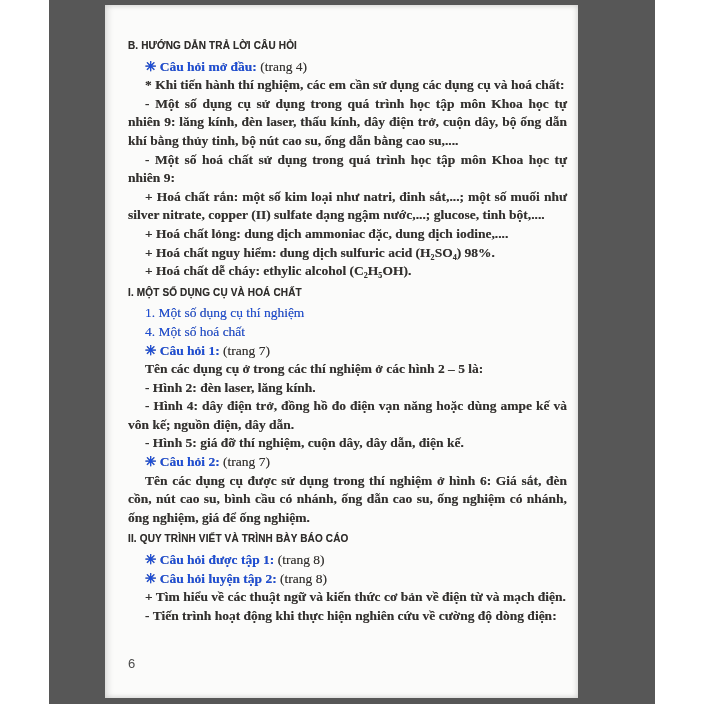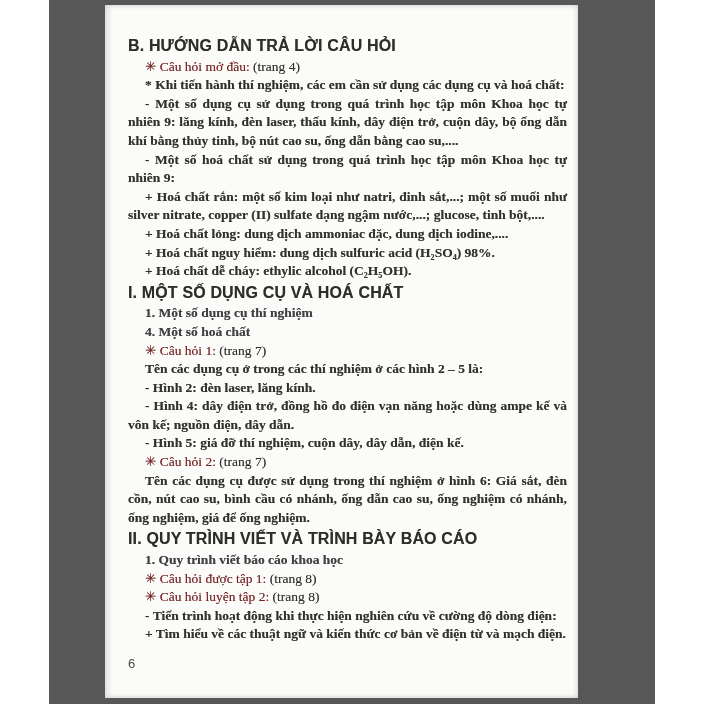--- a/index.html
+++ b/index.html
@@ -9,24 +9,24 @@
   .backdrop{position:absolute;left:49px;top:0;width:606px;height:704px;background:#575757;}
   .page{position:absolute;left:105px;top:5px;width:473px;height:693px;background:#fbfbfa;
         box-shadow:inset 3px 0 6px rgba(0,0,0,0.12), inset -2px 0 5px rgba(0,0,0,0.10);}
   .content{position:absolute;left:0;top:0;right:0;bottom:0;
            padding:32px 11px 0 23px;
            font-size:13.5px;line-height:18.6px;color:#33312f;
            text-shadow:0 0 0.5px rgba(70,66,62,0.55);}
   .content p{margin:0;}
   .para{text-align:justify;text-indent:17px;font-weight:bold;}
   .question{text-indent:17px;}
-  .question b{font-weight:400;color:#7f1d1d;}
-  .boldline{font-weight:700;text-indent:17px;color:#404040;}
+  .question b{font-weight:700;color:#1d4ed8;}
+  .boldline{font-weight:400;text-indent:17px;color:#1d4ed8;}
   .heading{font-family:"Liberation Sans","DejaVu Sans",sans-serif;font-weight:700;
-           font-size:16px;letter-spacing:0.15px;color:#2f2d2b;margin:3px 0 2px !important;}
+           font-size:10px;letter-spacing:0.15px;color:#2f2d2b;margin:3px 0 2px !important;}
   .heading.first{margin-top:0 !important;}
   .pagenum{position:absolute;left:23px;top:650px;
            font-family:"Liberation Sans","DejaVu Sans",sans-serif;
            font-size:13px;color:#4b4b4b;text-shadow:none;}
 </style>
 </head>
 <body>
 
 <div class="stage">
   <div class="backdrop"></div>
@@ -56,26 +56,25 @@
       <p class="para">- Hình 2: đèn laser, lăng kính.</p>
       <p class="para">- Hình 4: dây điện trở, đồng hồ đo điện vạn năng hoặc dùng ampe kế và vôn kế; nguồn điện, dây dẫn.</p>
       <p class="para">- Hình 5: giá đỡ thí nghiệm, cuộn dây, dây dẫn, điện kế.</p>
 
       <p class="question"><b>✳ Câu hỏi 2:</b><span> (trang 7)</span></p>
 
       <p class="para">Tên các dụng cụ được sử dụng trong thí nghiệm ở hình 6: Giá sắt, đèn cồn, nút cao su, bình cầu có nhánh, ống dẫn cao su, ống nghiệm có nhánh, ống nghiệm, giá để ống nghiệm.</p>
 
       <p class="heading">II. QUY TRÌNH VIẾT VÀ TRÌNH BÀY BÁO CÁO</p>
 
-      <p class="boldline">1. Quy trình viết báo cáo khoa học</p>
 
       <p class="question"><b>✳ Câu hỏi được tập 1:</b><span> (trang 8)</span></p>
 
 
       <p class="question"><b>✳ Câu hỏi luyện tập 2:</b><span> (trang 8)</span></p>
 
+      <p class="para">+ Tìm hiểu về các thuật ngữ và kiến thức cơ bản về điện từ và mạch điện.</p>
       <p class="para">- Tiến trình hoạt động khi thực hiện nghiên cứu về cường độ dòng điện:</p>
-      <p class="para">+ Tìm hiểu về các thuật ngữ và kiến thức cơ bản về điện từ và mạch điện.</p>
 
       <div class="pagenum">6</div>
     </div>
   </div>
 </div>
 
 </body></html>

